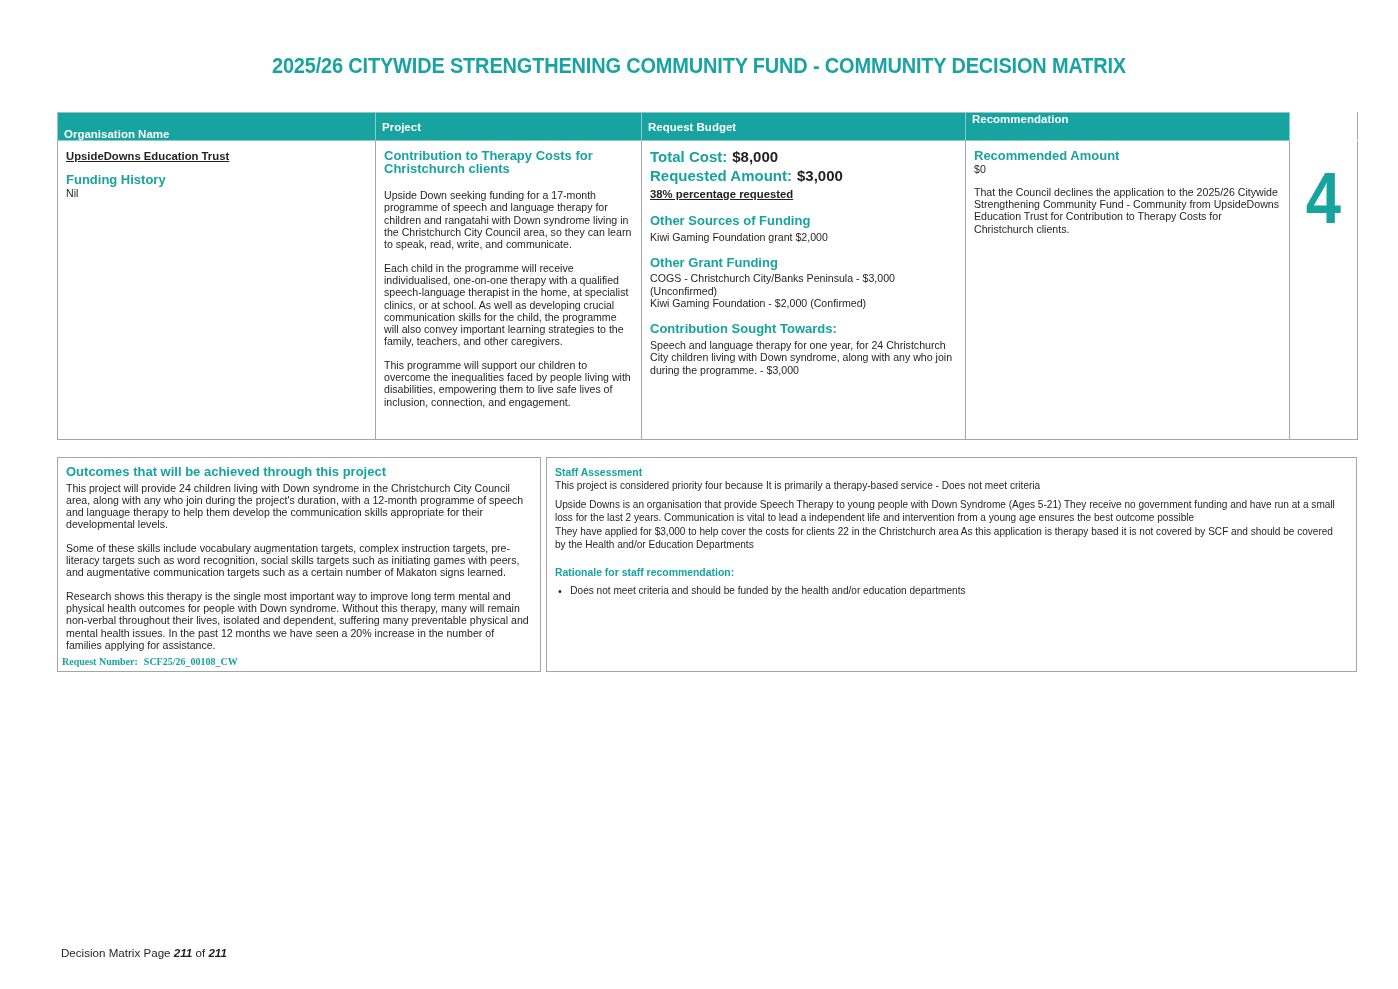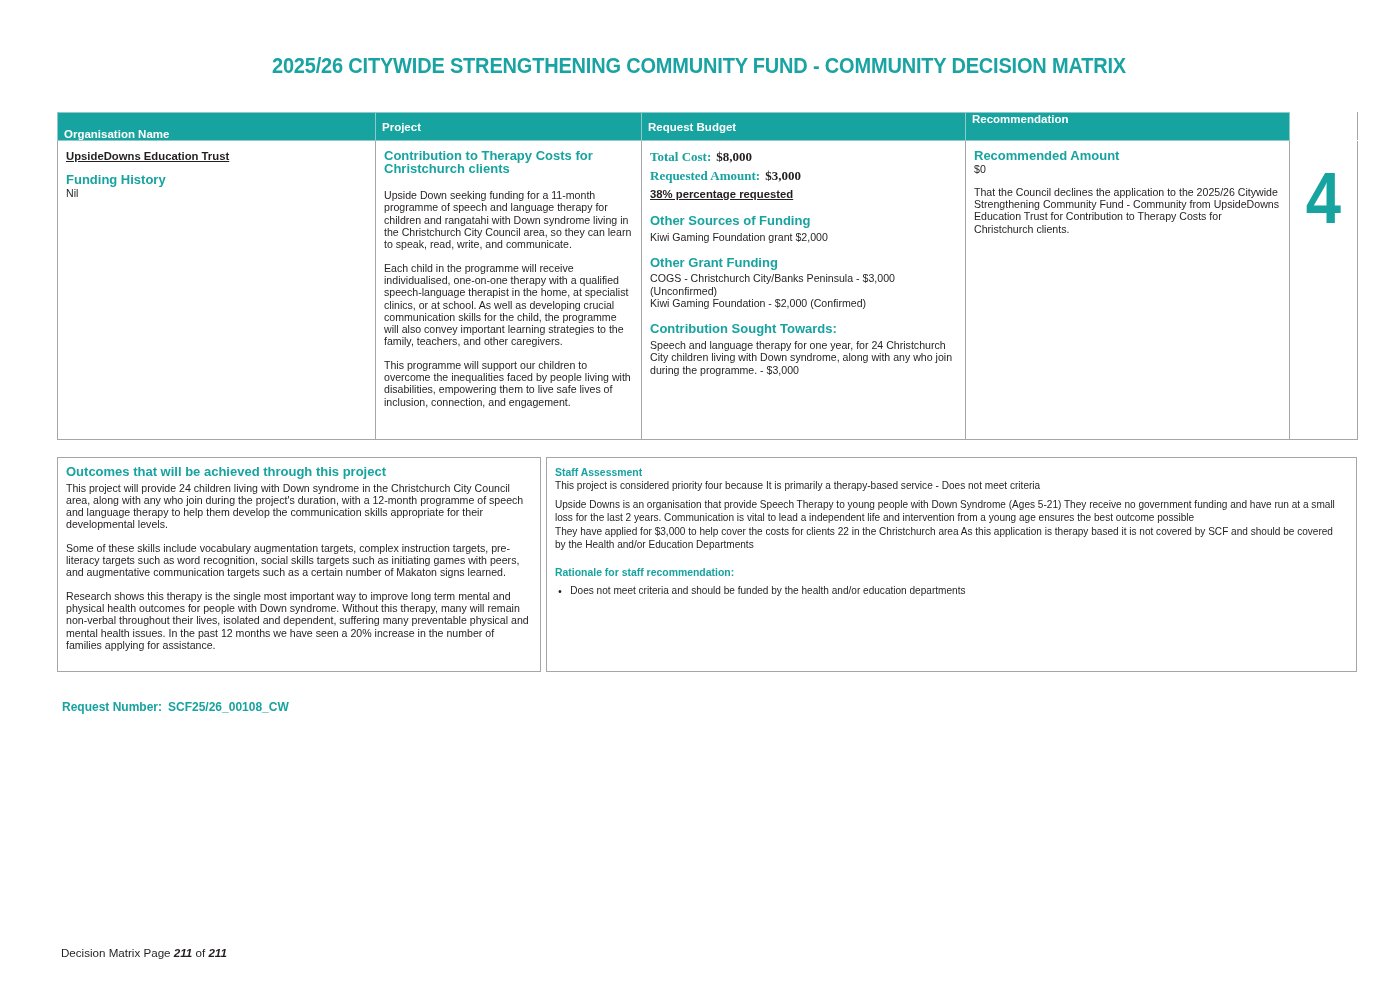--- a/index.html
+++ b/index.html
@@ -92,21 +92,21 @@
     font-size: 10.6px;
     line-height: 12.3px;
     color: #231f20;
     margin: 0;
   }
   .gap      { height: 11px; }
   .gap-sm   { height: 6px; }
   .gap-xs   { height: 3px; }
   .gap-lg   { height: 14px; }
 
-  .kv { font-size: 13px; line-height: 13px; margin: 0; font-family: Liberation Serif, serif; }
+  .kv { font-size: 15px; line-height: 13px; margin: 0; }
   .kv .k { color: #17a3a0; font-weight: bold; }
   .kv .v { color: #231f20; font-weight: bold; margin-left: 5px; }
 
   .priority {
     position: absolute;
     top: 26px;
     left: 0; right: 0;
     text-align: center;
     color: #17a3a0;
     font-weight: bold;
@@ -142,24 +142,25 @@
   }
   .box-right .tealhead { font-size: 11.6px; }
   .box-right .body { font-size: 11.2px; line-height: 13.4px; }
 
   .bullets { margin: 0; padding: 0 0 0 17px; }
   .bullets li { font-size: 11.2px; line-height: 13.4px; }
 
   .reqnum {
     position: absolute;
     left: 62px;
-    top: 700px;
-    font-size: 12px;
+    top: 656px;
+    font-size: 10px;
     font-weight: bold;
     color: #17a3a0;
+    font-family: Liberation Serif, serif;
   }
   .reqnum .val { margin-left: 6px; }
 
   .footer {
     position: absolute;
     left: 61px;
     top: 946px;
     font-size: 11.6px;
     color: #231f20;
   }
@@ -198,21 +199,21 @@
             <div class="gap"></div>
             <div class="tealhead">Funding History</div>
             <div class="body">Nil</div>
           </div>
         </td>
 
         <td>
           <div class="cell">
             <div class="tealhead">Contribution to Therapy Costs for Christchurch clients</div>
             <div class="gap-lg"></div>
-            <div class="body">Upside Down seeking funding for a 11-month programme of speech and language therapy for children and rangatahi with Down syndrome living in the Christchurch City Council area, so they can learn to speak, read, write, and communicate.</div>
+            <div class="body">Upside Down seeking funding for a 17-month programme of speech and language therapy for children and rangatahi with Down syndrome living in the Christchurch City Council area, so they can learn to speak, read, write, and communicate.</div>
             <div class="gap"></div>
             <div class="body">Each child in the programme will receive individualised, one-on-one therapy with a qualified speech-language therapist in the home, at specialist clinics, or at school. As well as developing crucial communication skills for the child, the programme will also convey important learning strategies to the family, teachers, and other caregivers.</div>
             <div class="gap"></div>
             <div class="body">This programme will support our children to overcome the inequalities faced by people living with disabilities, empowering them to live safe lives of inclusion, connection, and engagement.</div>
           </div>
         </td>
 
         <td>
           <div class="cell">
             <div class="kv">

